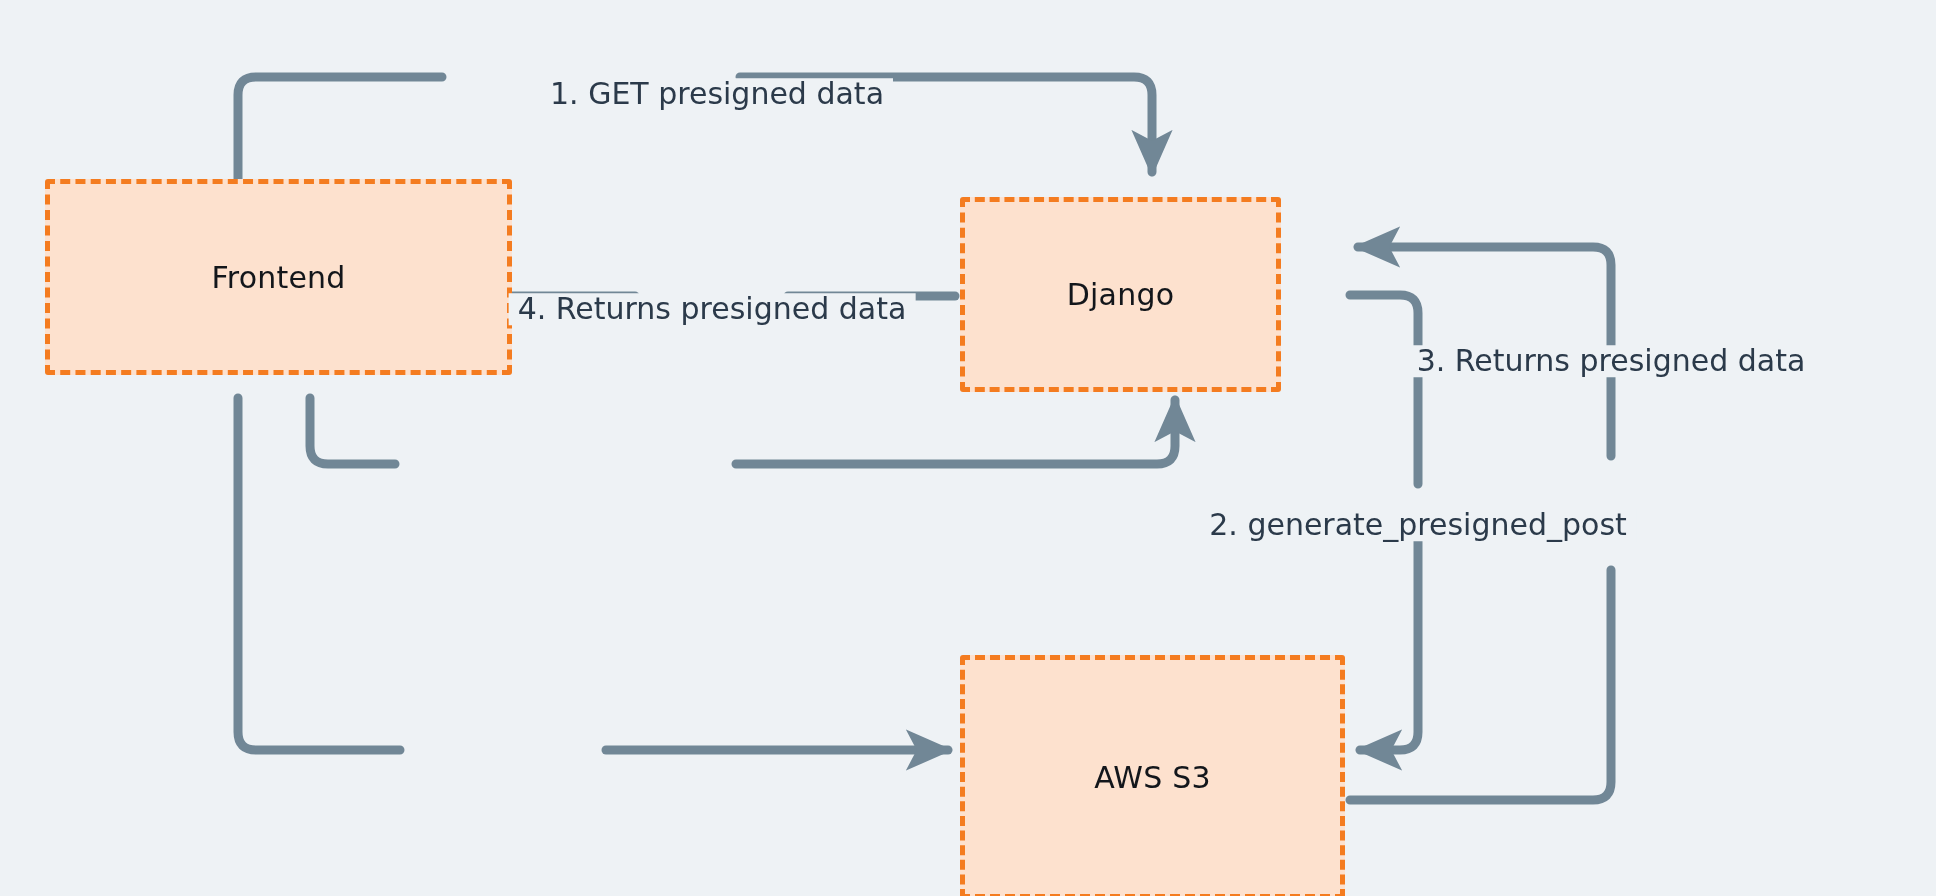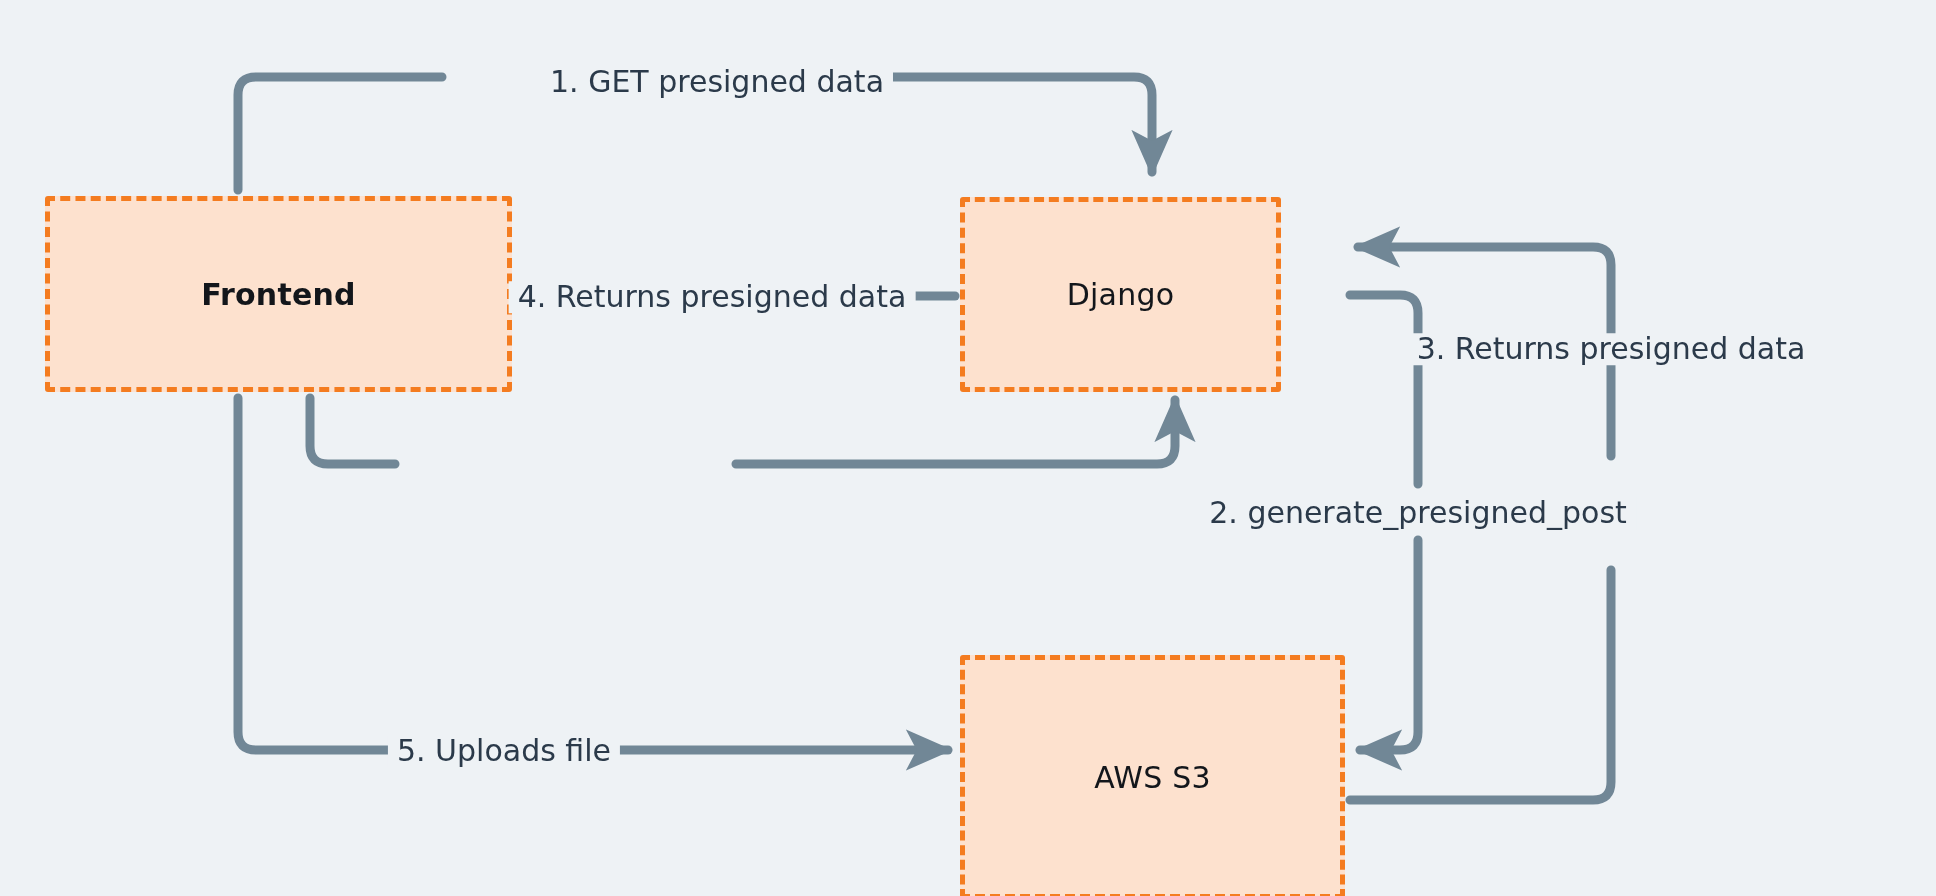--- a/index.html
+++ b/index.html
@@ -47,22 +47,23 @@
   .edge-label {
     position: absolute;
     font-family: "DejaVu Sans", sans-serif;
     font-size: 30px;
     color: #2b3a4a;
     white-space: pre;
     background: #eef2f5;
     padding: 0 9px;
     line-height: 1.05;
     transform: translate(-50%, -50%);
+    margin-top: 12px;
   }
-  #node-frontend { left: 45px;  top: 196px; width: 467px; height: 196px; font-weight: bold; }
+  #node-frontend { left: 45px;  top: 179px; width: 467px; height: 196px; }
   #node-django   { left: 960px; top: 197px; width: 321px; height: 195px; }
   #node-s3       { left: 960px; top: 655px; width: 385px; height: 244px; }
 </style>
 </head>
 <body>
 
 <div id="stage">
 
   <svg id="wires" viewBox="0 0 1936 896" width="1936" height="896" xmlns="http://www.w3.org/2000/svg">
     <defs>
@@ -106,16 +107,15 @@
   </div>
 
   <div class="edge-label" style="left:717px; top:82px;">1. GET presigned data</div>
 
   <div class="edge-label" style="left:1418px; top:513px;">2. generate_presigned_post</div>
 
   <div class="edge-label" style="left:1611px; top:349px;">3. Returns presigned data</div>
 
   <div class="edge-label" style="left:712px; top:297px;">4. Returns presigned data</div>
 
-  <div class="edge-label" style="left:504px; top:751px;">5. Uploads file</div>
 
 
 </div>
 
 </body></html>

